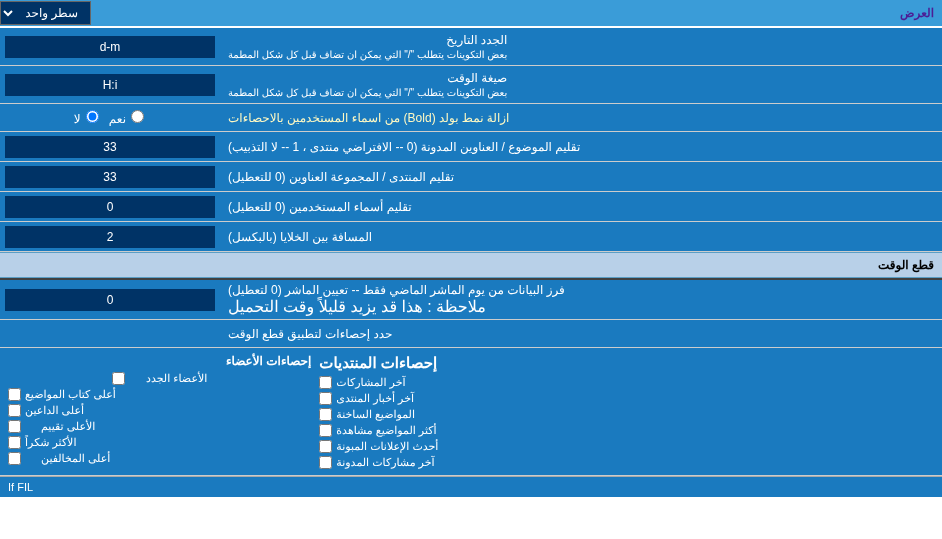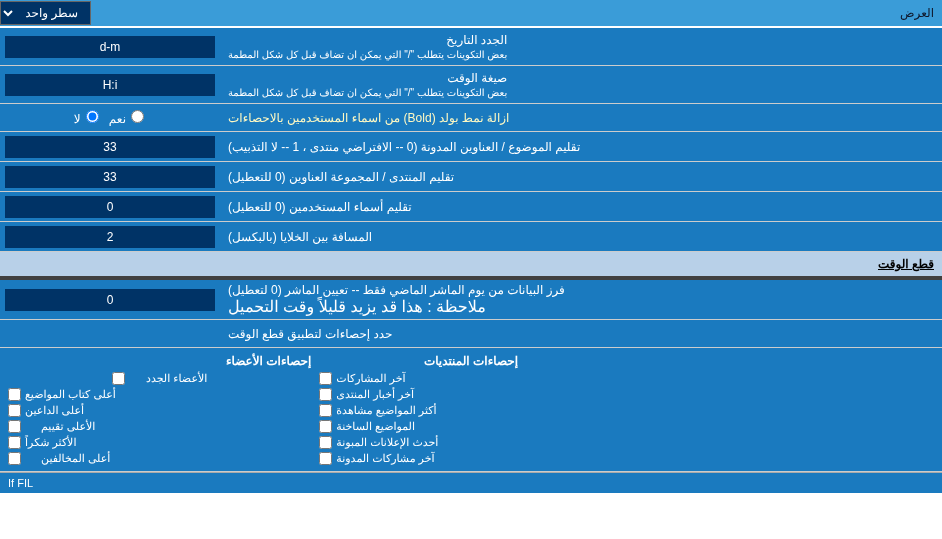--- a/index.html
+++ b/index.html
@@ -112,25 +112,24 @@
       color: #fff;
     }
 
     .radio-input input[type="radio"] {
       margin: 0 2px;
     }
 
     
     .section-title-row {
       background: #5a9ec5;
-      border-bottom: 4px solid #404040;
+      border-bottom: 2px solid #404040;
       min-height: 28px;
       display: flex;
       align-items: center;
-      text-decoration: underline;
     }
 
     .section-title {
       background: #b8d0e8;
       color: #000;
       font-weight: bold;
       flex: 1;
       padding: 5px 8px;
       text-align: right;
     }
@@ -189,21 +188,21 @@
       min-width: 220px;
       background: #1a7abf;
     }
   </style>
 </head>
 <body>
 
 <div class="main-container">
 
   <div class="header-row">
-    <span style="color:#0f172a; font-weight:normal; margin-left:auto; padding-left:10px;">العرض</span>
+    <span style="color:#4c1d95; font-weight:bold; margin-left:auto; padding-left:10px;">العرض</span>
     <select class="header-select">
       <option>سطر واحد</option>
     </select>
   </div>
 
   <div class="row">
     <div class="row-label">
       <div>
         <div>الجدد التاريخ</div>
         <small>بعض التكوينات يتطلب "/" التي يمكن ان تضاف قبل كل شكل المطمة</small>
@@ -298,36 +297,36 @@
     </div>
     <div class="limit-empty"></div>
   </div>
 
   <div style="background:#1a7abf; display:flex; border-bottom:1px solid #ccc; padding: 6px 4px;">
 
     <div style="flex:1; padding: 0 4px;">
     </div>
 
     <div style="flex:1; padding: 0 4px;">
-      <div style="color:#fff; font-weight:bold; text-align:center; margin-bottom:4px; font-size:12px;">إحصاءات المنتديات</div>
+      <div style="color:#fff; font-weight:bold; text-align:left; margin-bottom:4px; font-size:15px;">إحصاءات المنتديات</div>
       <div style="display:flex; flex-direction:column; gap:3px;">
         <label style="color:#fff; display:flex; align-items:center; justify-content:flex-end; gap:4px; font-size:11px;">
           <span>آخر المشاركات</span>
           <input type="checkbox" style="">
         </label>
         <label style="color:#fff; display:flex; align-items:center; justify-content:flex-end; gap:4px; font-size:11px;">
           <span>آخر أخبار المنتدى</span>
           <input type="checkbox" style="">
         </label>
         <label style="color:#fff; display:flex; align-items:center; justify-content:flex-end; gap:4px; font-size:11px;">
+          <span>المواضيع الساخنة</span>
+          <input type="checkbox" style="">
+        </label>
+        <label style="color:#fff; display:flex; align-items:center; justify-content:flex-end; gap:4px; font-size:11px;">
           <span>أكثر المواضيع مشاهدة</span>
-          <input type="checkbox" style="">
-        </label>
-        <label style="color:#fff; display:flex; align-items:center; justify-content:flex-end; gap:4px; font-size:11px;">
-          <span>المواضيع الساخنة</span>
           <input type="checkbox" style="">
         </label>
         <label style="color:#fff; display:flex; align-items:center; justify-content:flex-end; gap:4px; font-size:11px;">
           <span>أحدث الإعلانات المبونة</span>
           <input type="checkbox" style="">
         </label>
         <label style="color:#fff; display:flex; align-items:center; justify-content:flex-end; gap:4px; font-size:11px;">
           <span>آخر مشاركات المدونة</span>
           <input type="checkbox" style="">
         </label>

